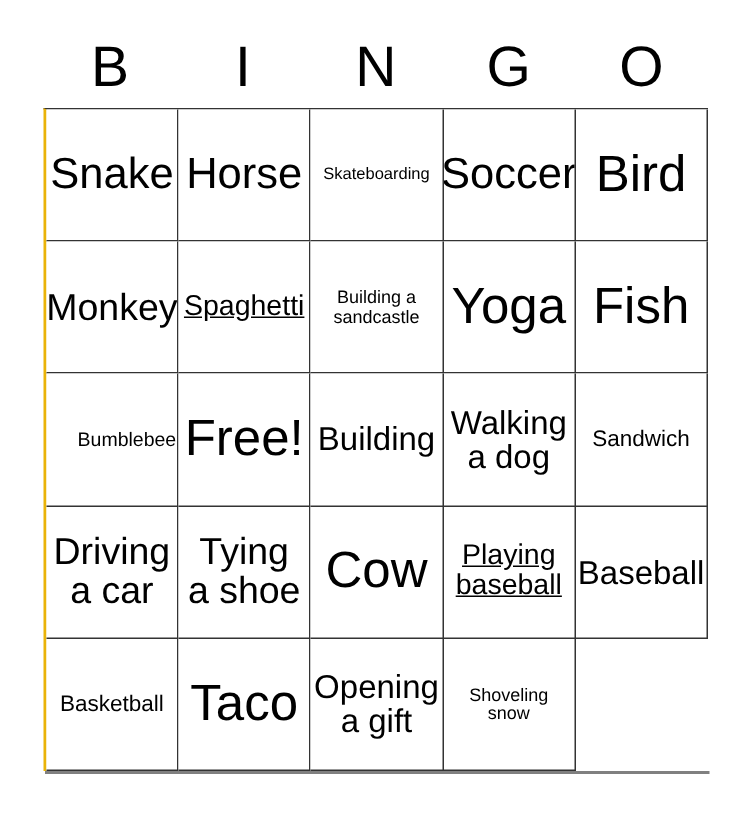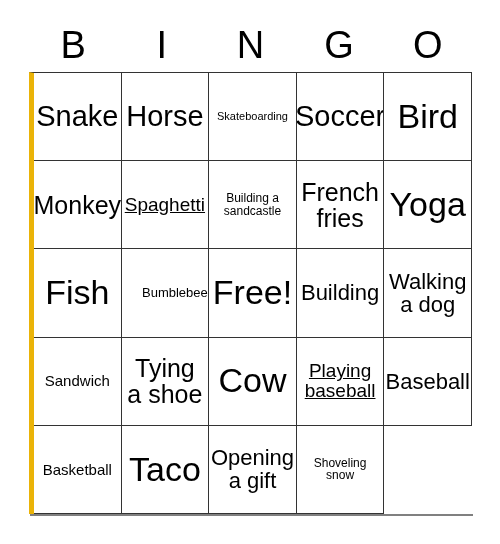--- a/index.html
+++ b/index.html
@@ -48,21 +48,21 @@
   #grid {
     position: absolute;
     left: 29px;
     top: 72px;
     width: 443px;
     height: 442px;
     display: grid;
     grid-template-columns: repeat(5, 1fr);
     grid-template-rows: repeat(5, 1fr);
     border-top: 1px solid #333333;
-    border-left: 5px solid #eab308;
+    border-left: 2px solid #eab308;
     box-sizing: border-box;
     background: #ffffff;
   }
   .cell {
     border-right: 1px solid #333333;
     border-bottom: 1px solid #333333;
     box-sizing: border-box;
     display: flex;
     align-items: center;
     justify-content: center;
@@ -130,24 +130,20 @@
       <div class="cell fs-lg">
         <span class="cell-text">Monkey</span>
       </div>
       <div class="cell fs-sm">
         <span class="cell-text">Spaghetti</span>
       </div>
       <div class="cell fs-xs">
         <span class="cell-text">Building a
 sandcastle</span>
       </div>
-      <div class="cell fs-lg">
-        <span class="cell-text">French
-fries</span>
-      </div>
       <div class="cell fs-xxl">
         <span class="cell-text">Yoga</span>
       </div>
       <div class="cell fs-xxl">
         <span class="cell-text">Fish</span>
       </div>
       <div class="cell fs-tiny">
         <span class="cell-text">Bumblebee</span>
       </div>
       <div class="cell fs-xxl">
@@ -155,20 +151,24 @@
       </div>
       <div class="cell fs-md">
         <span class="cell-text">Building</span>
       </div>
       <div class="cell fs-md">
         <span class="cell-text">Walking
 a dog</span>
       </div>
       <div class="cell fs-xxs">
         <span class="cell-text">Sandwich</span>
+      </div>
+      <div class="cell fs-lg">
+        <span class="cell-text">Driving
+a car</span>
       </div>
       <div class="cell fs-lg">
         <span class="cell-text">Tying
 a shoe</span>
       </div>
       <div class="cell fs-xxl">
         <span class="cell-text">Cow</span>
       </div>
       <div class="cell fs-sm">
         <span class="cell-text">Playing

